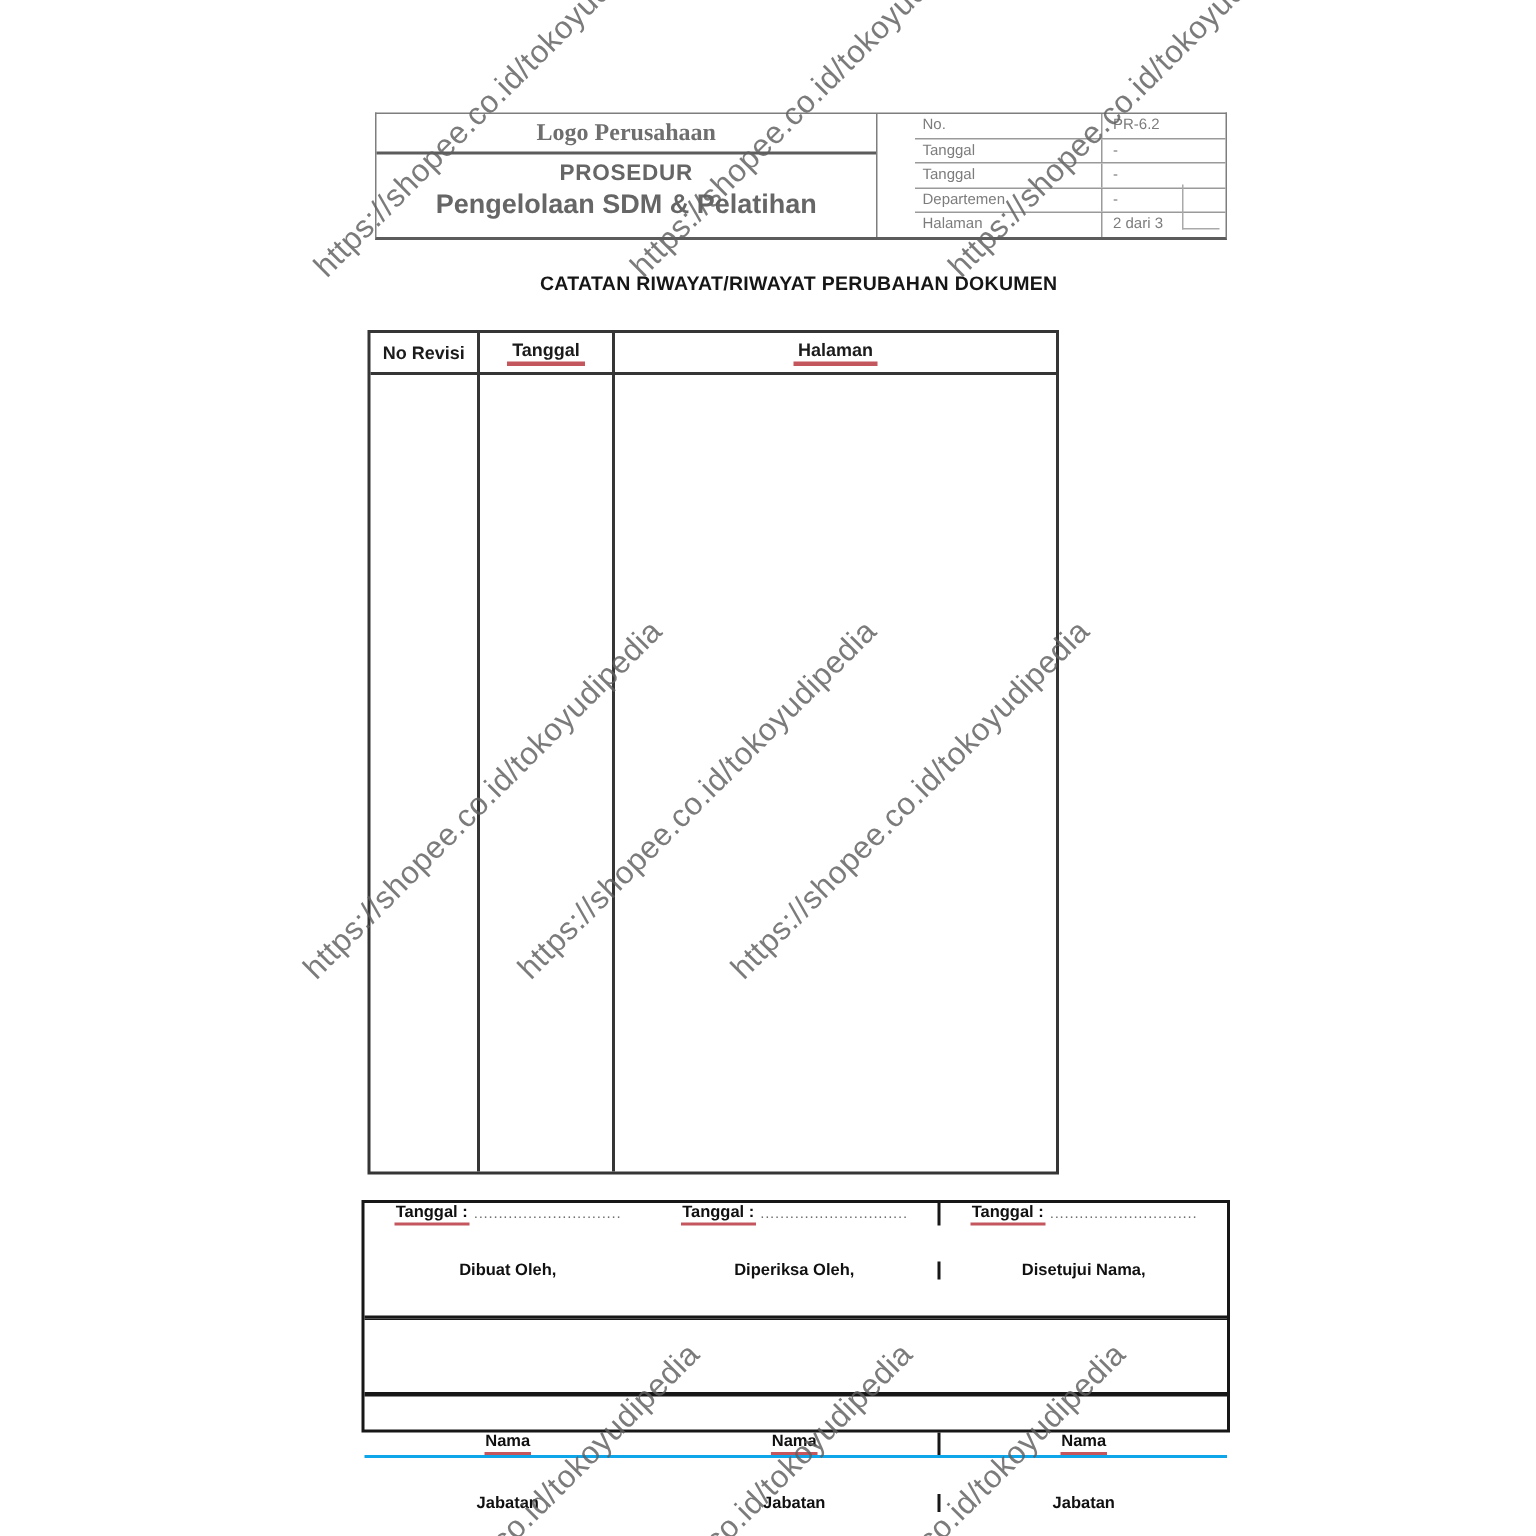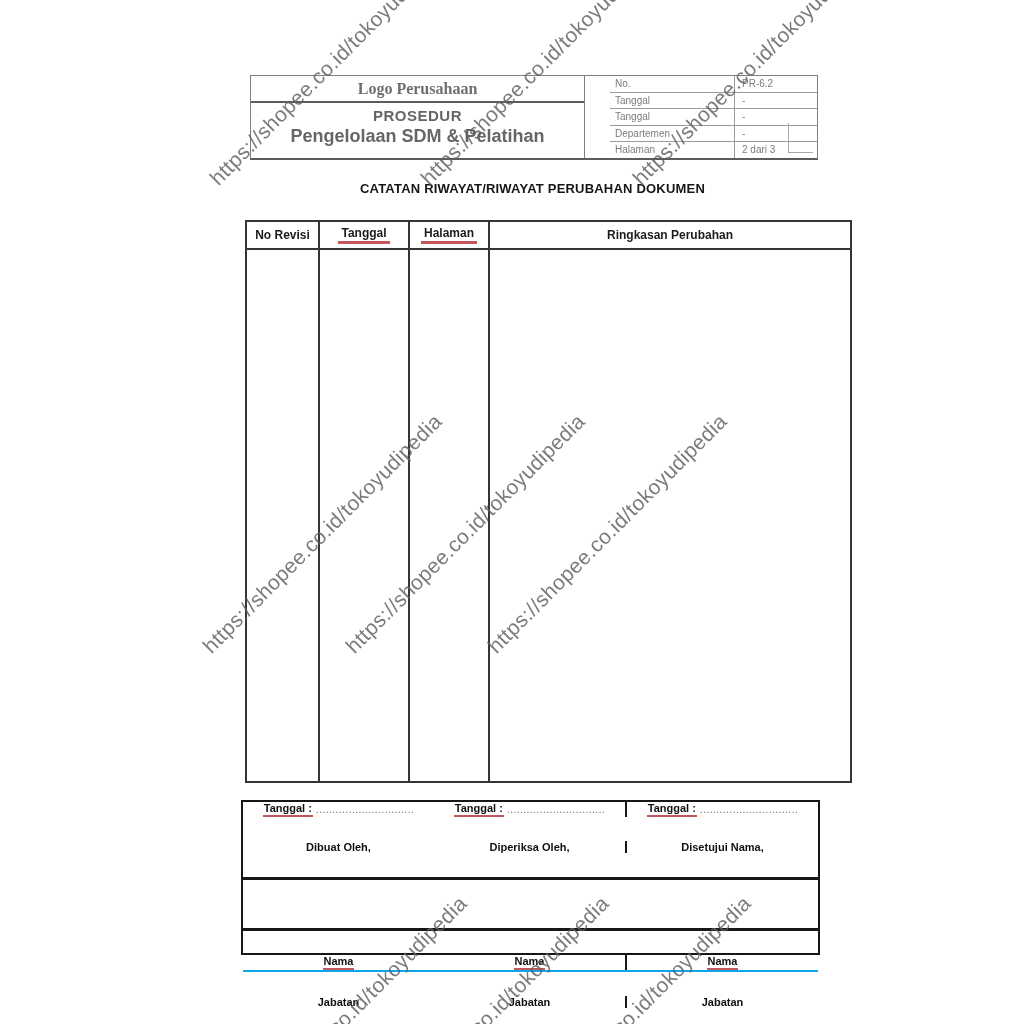--- a/index.html
+++ b/index.html
@@ -46,21 +46,21 @@
 
   
   .section-title {
     position:absolute; left:245px; top:181px; width:575px;
     text-align:center; font-weight:bold; font-size:13px; color:#161616;
     letter-spacing:0.2px;
   }
 
   
   .rev-table {
-    position:absolute; left:245px; top:220px; width:607px; height:563px;
+    position:absolute; left:245px; top:220px; width:461px; height:563px;
     border:2px solid #353535; display:flex; background:#fff;
   }
   .rev-col { position:relative; border-right:2px solid #353535; }
   .rev-col:last-child { border-right:none; flex:1; }
   .rev-col.c1 { width:73px; }
   .rev-col.c2 { width:90px; }
   .rev-col.c3 { width:80px; }
   .rev-head {
     position:absolute; left:0; right:0; top:0; height:28px;
     border-bottom:2px solid #353535;
@@ -151,25 +151,20 @@
     <div class="rev-col c2">
       <div class="rev-head">
         <span class="ul-red-3">Tanggal</span>
       </div>
     </div>
     <div class="rev-col c3">
       <div class="rev-head">
         <span class="ul-red-3">Halaman</span>
       </div>
     </div>
-    <div class="rev-col">
-      <div class="rev-head">
-        <span>Ringkasan Perubahan</span>
-      </div>
-    </div>
   </div>
 
   <div class="appr">
 
     <div class="appr-row r-date">
       <div class="appr-cell">
         <span class="ul-red-2">Tanggal :</span>
         <span class="dots">..............................</span>
       </div>
       <div class="appr-cell">

